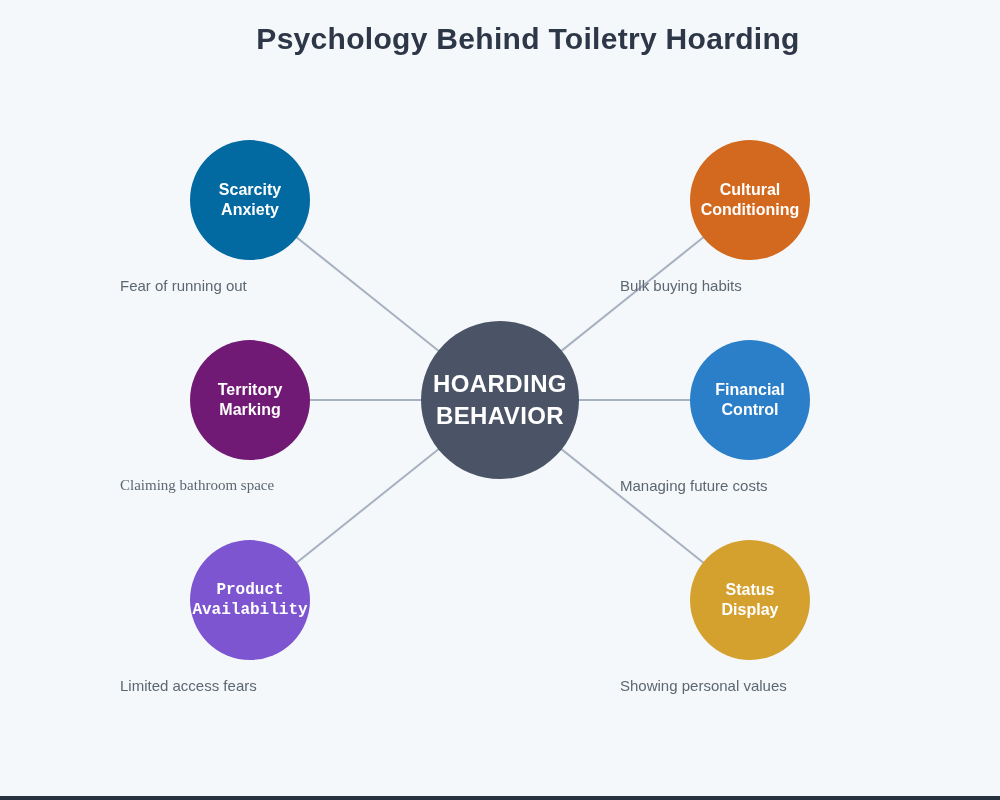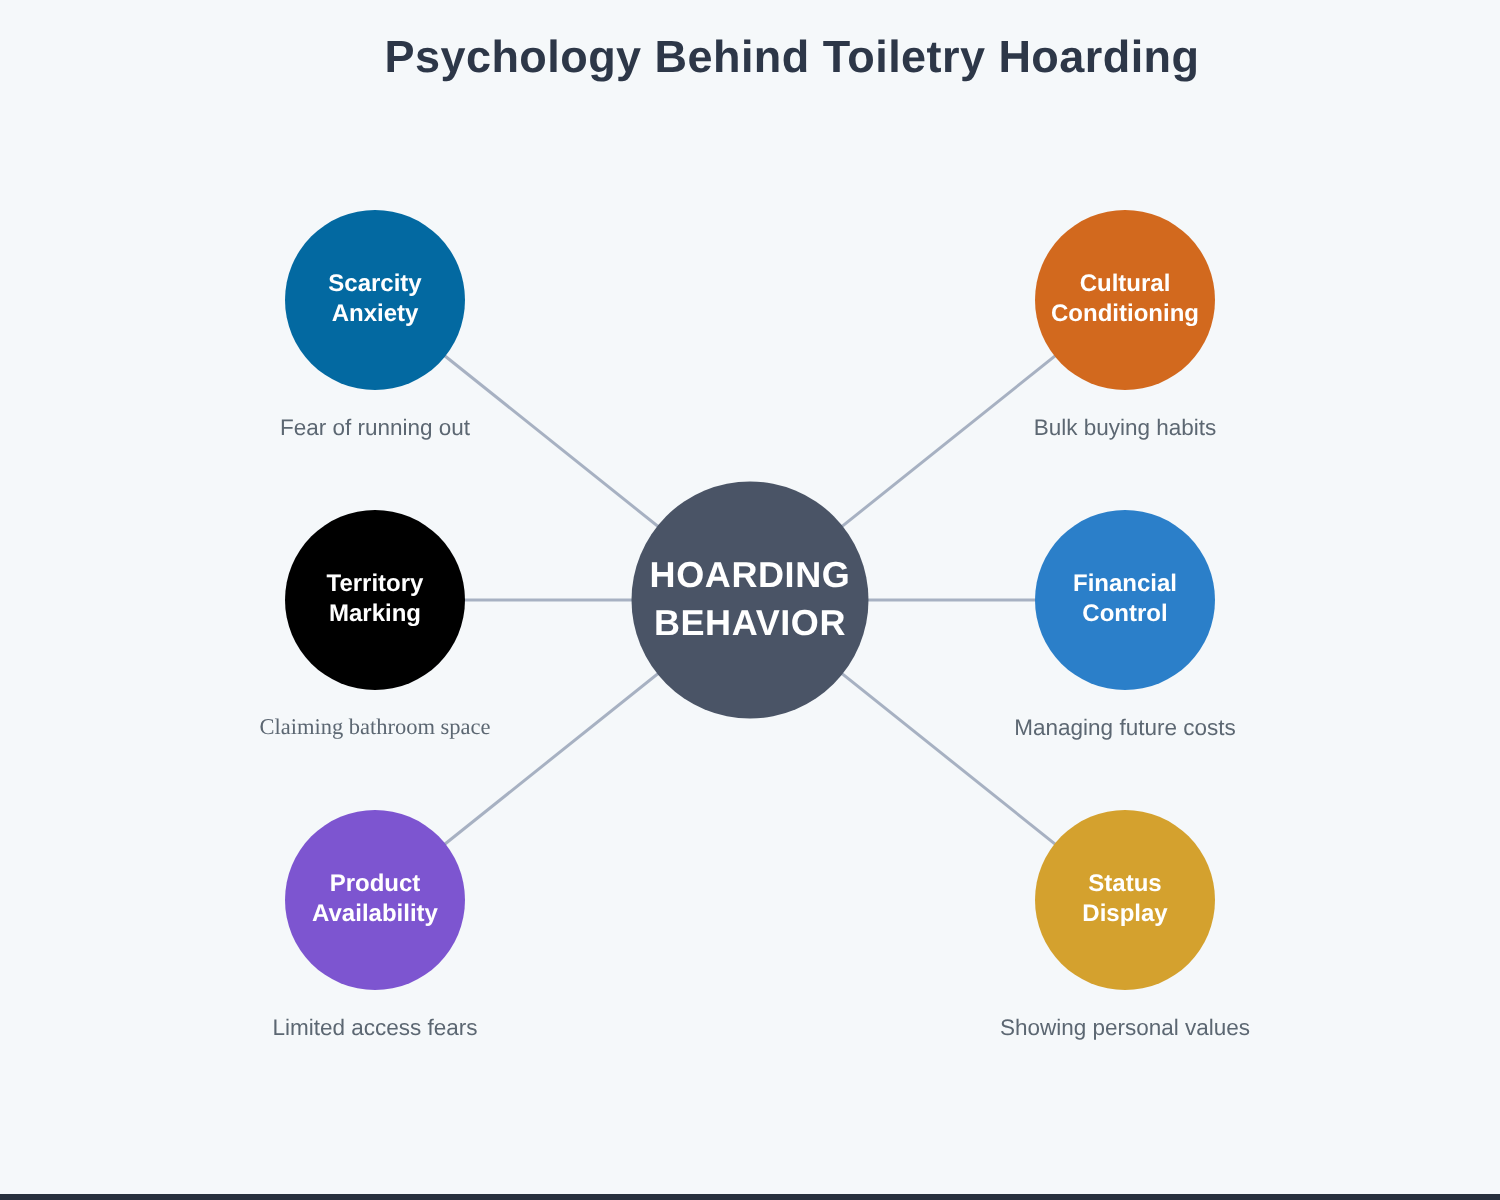--- a/index.html
+++ b/index.html
@@ -73,21 +73,21 @@
   .pos-tl { left: 190px; top: 140px; }
   .pos-tr { left: 690px; top: 140px; }
   .pos-ml { left: 190px; top: 340px; }
   .pos-mr { left: 690px; top: 340px; }
   .pos-bl { left: 190px; top: 540px; }
   .pos-br { left: 690px; top: 540px; }
   .pos-center { left: 421px; top: 321px; }
   .caption {
     position: absolute;
     width: 260px;
-    text-align: center;
+    text-align: left;
     font-size: 15px;
     color: #5c6772;
     z-index: 2;
   }
   .cap-tl { left: 120px; top: 277px; }
   .cap-tr { left: 620px; top: 277px; }
   .cap-ml { left: 120px; top: 477px; font-family: Liberation Serif, serif; }
   .cap-mr { left: 620px; top: 477px; }
   .cap-bl { left: 120px; top: 677px; }
   .cap-br { left: 620px; top: 677px; }
@@ -124,31 +124,31 @@
   <div class="node satellite pos-tl" style="background-color: #0369a1;">
     <span>Scarcity Anxiety</span>
   </div>
   <div class="caption cap-tl">Fear of running out</div>
 
   <div class="node satellite pos-tr" style="background-color: rgb(210, 105, 30);">
     <span>Cultural Conditioning</span>
   </div>
   <div class="caption cap-tr">Bulk buying habits</div>
 
-  <div class="node satellite pos-ml" style="background-color: #000000;">
+  <div class="node satellite pos-ml" style="background-color: #701a75;">
     <span>Territory Marking</span>
   </div>
   <div class="caption cap-ml">Claiming bathroom space</div>
 
   <div class="node satellite pos-mr" style="background-color: rgb(43, 127, 201);">
     <span>Financial Control</span>
   </div>
   <div class="caption cap-mr">Managing future costs</div>
 
-  <div class="node satellite pos-bl" style="background-color: rgb(125, 85, 208);">
+  <div class="node satellite pos-bl" style="background-color: rgb(125, 85, 208); font-family: Liberation Mono, monospace;">
     <span>Product Availability</span>
   </div>
   <div class="caption cap-bl">Limited access fears</div>
 
   <div class="node satellite pos-br" style="background-color: rgb(212, 161, 46);">
     <span>Status Display</span>
   </div>
   <div class="caption cap-br">Showing personal values</div>
 
   <div class="bottom-bar"></div>

